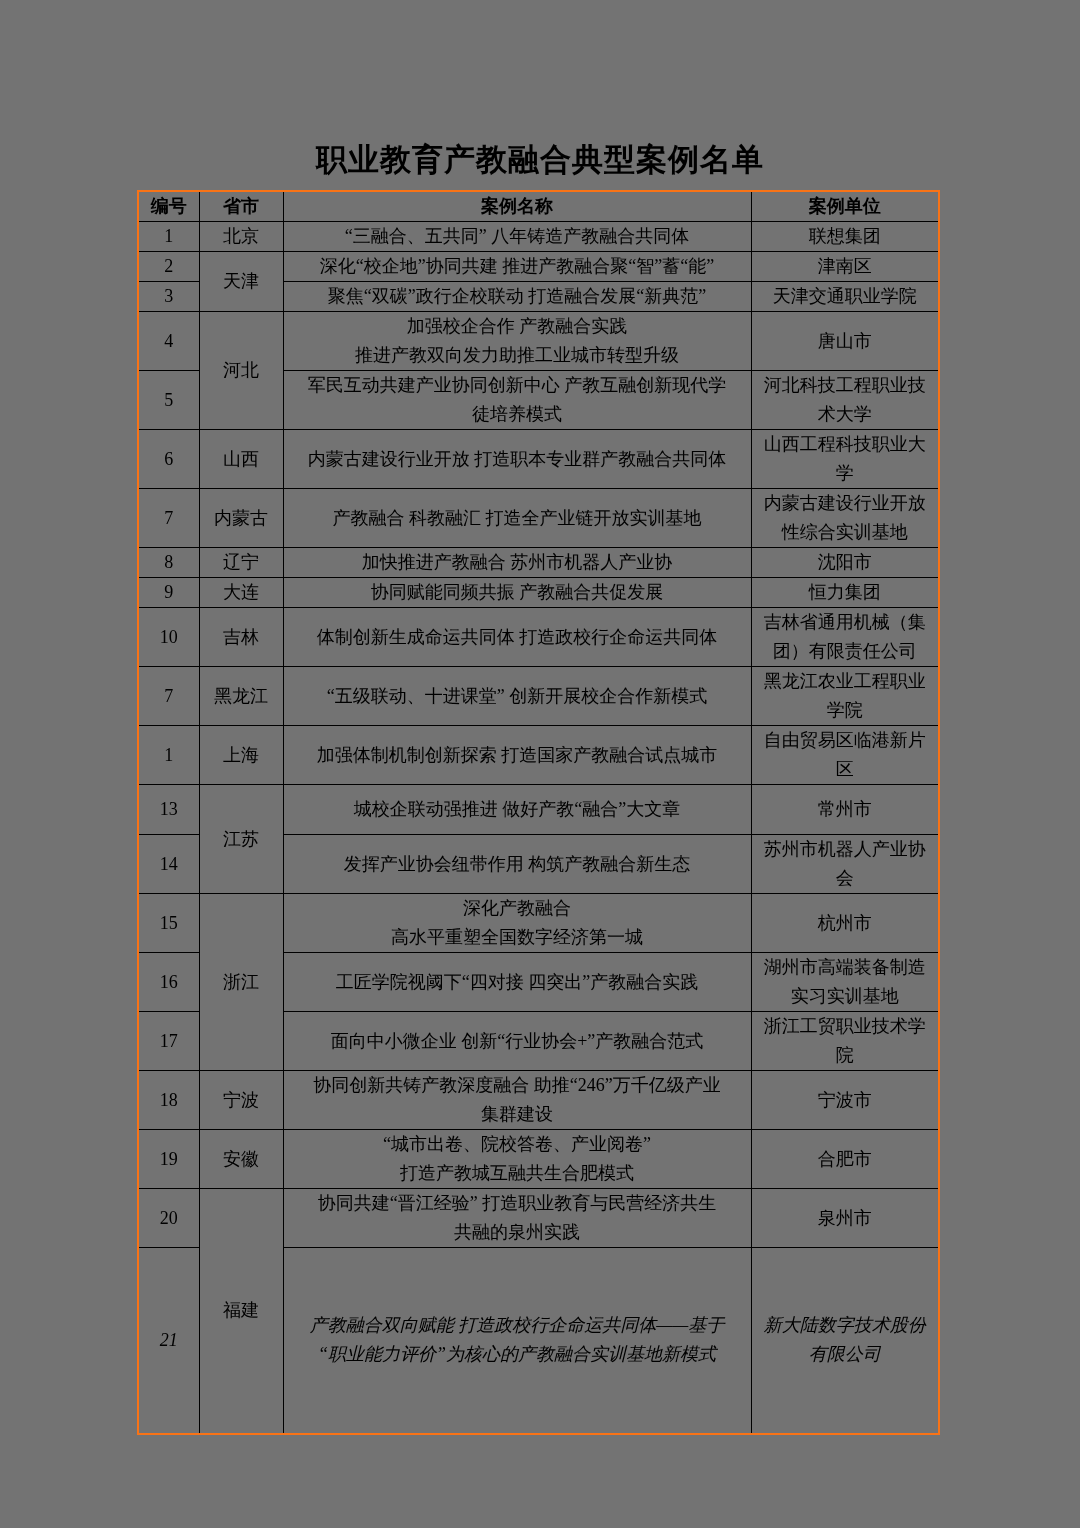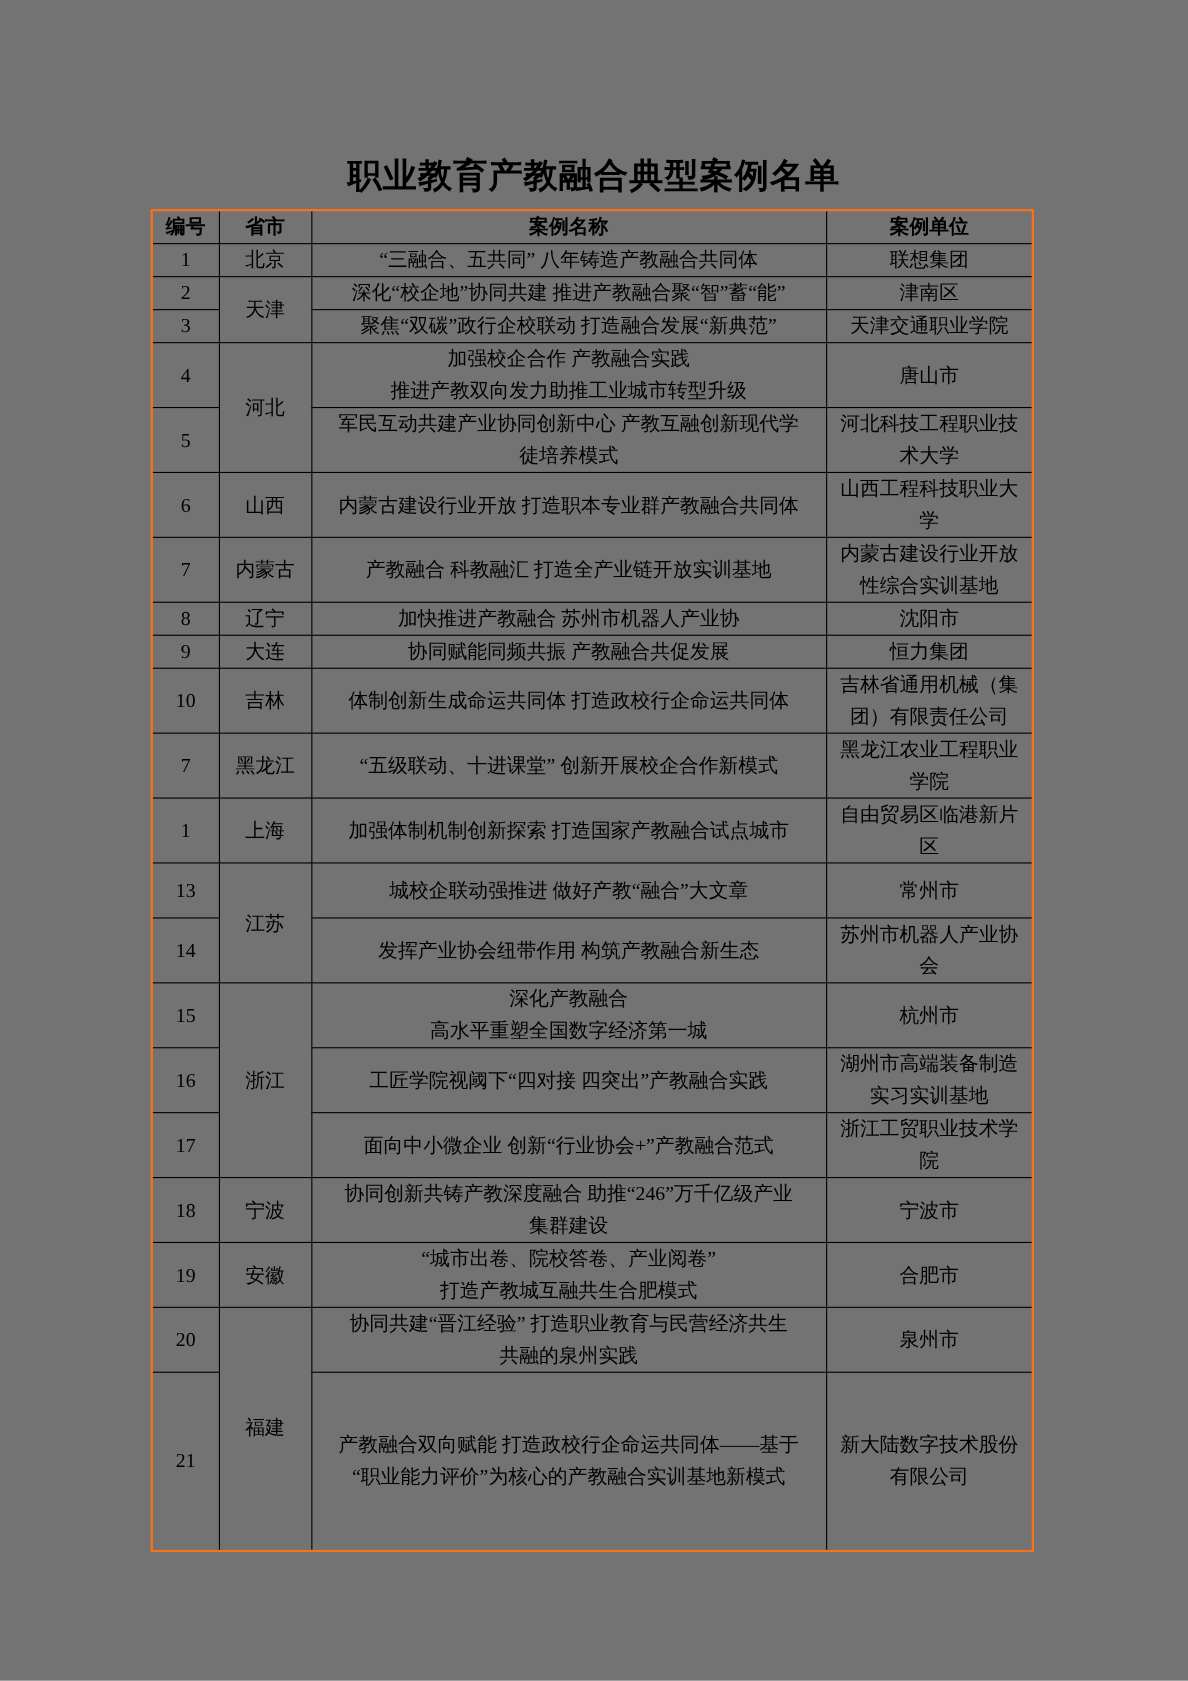--- a/index.html
+++ b/index.html
@@ -51,21 +51,21 @@
   .case-table th {
     font-weight: 700;
     height: 28px;
   }
   .case-table tbody tr { height: 50px; }
   .case-table tbody tr:nth-child(1) { height: 30px; }
   .case-table tbody tr:nth-child(2) { height: 29px; }
   .case-table tbody tr:nth-child(3) { height: 30px; }
   .case-table tbody tr:nth-child(8),
   .case-table tbody tr:nth-child(9) { height: 29px; }
-  .case-table tbody tr:nth-child(21) { height: 162px; }
+  .case-table tbody tr:nth-child(21) { height: 186px; font-style: italic; }
 </style>
 </head>
 <body>
 
 <div class="page">
 
   <h1 class="doc-title">职业教育产教融合典型案例名单</h1>
 
   <table class="case-table">
     <colgroup>

